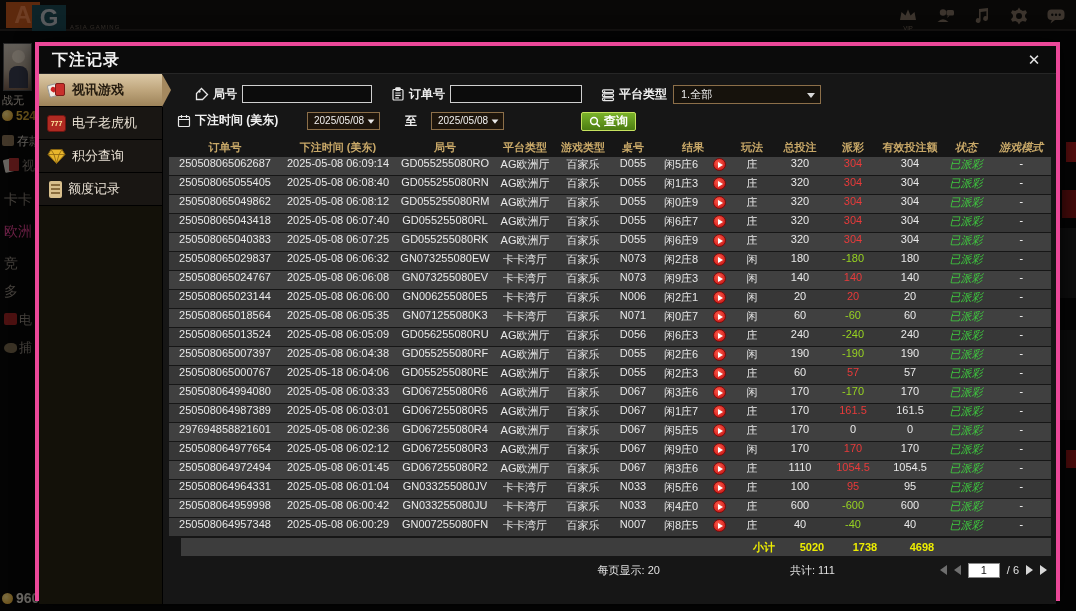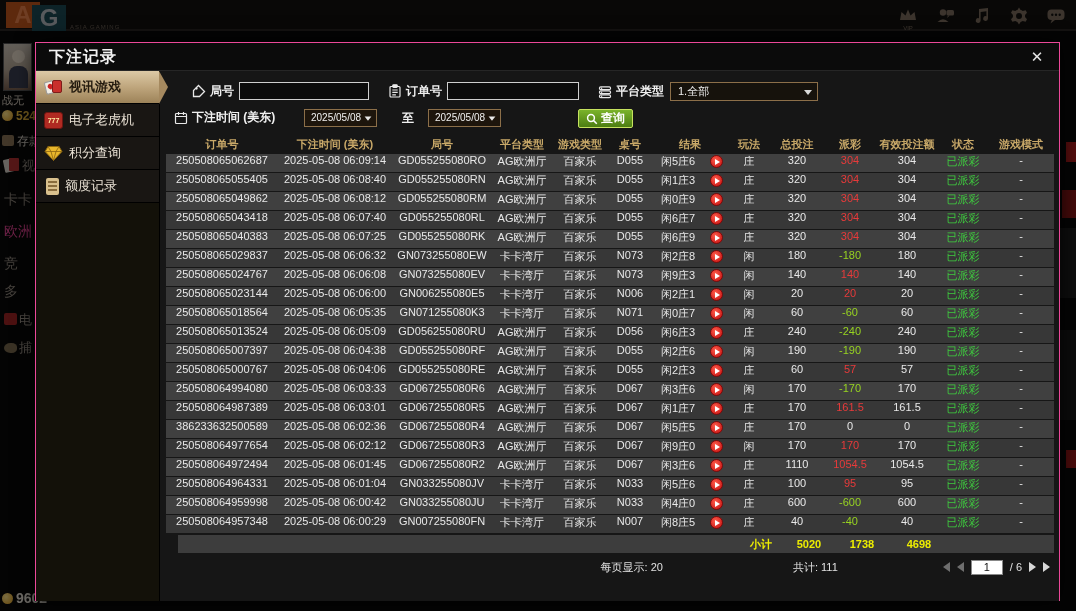--- a/index.html
+++ b/index.html
@@ -35,21 +35,21 @@
   .mini-cards i:last-child { left:5px; top:0; background:#b03030; }
   .slot-mini { display:inline-block; width:13px; height:12px; background:#a02525; border-radius:2px; vertical-align:-1px; margin-right:2px; }
   .fish-mini { display:inline-block; width:13px; height:10px; background:#7a6a4f; border-radius:50% 40% 40% 50%; vertical-align:-1px; margin-right:2px; }
   .bg-bottom { position:absolute; left:2px; top:590px; font-size:14px; color:#e6e0d6; font-weight:bold; white-space:nowrap; }
   .bg-frag { position:absolute; }
 
   
   #dim { position:absolute; inset:0; background:rgba(0,0,0,0.52); }
 
   
-  #dialog { position:absolute; left:35px; top:42px; width:1025px; height:559px; background:#161616; border:1px solid #ec4899; box-shadow:0 0 18px rgba(0,0,0,0.8); }
+  #dialog { position:absolute; left:35px; top:42px; width:1025px; height:559px; background:#161616; border:4px solid #ec4899; box-shadow:0 0 18px rgba(0,0,0,0.8); }
   .dlg-title { position:relative; height:28px; background:#0b0b0b; border-bottom:1px solid #262626; }
   .dlg-title h1 { font-size:16px; font-weight:bold; color:#f2f2f2; line-height:28px; padding-left:13px; letter-spacing:1px; }
   .dlg-close { position:absolute; right:12px; top:4px; width:20px; height:20px; color:#e5e5e5; font-size:15px; line-height:20px; text-align:center; cursor:pointer; }
   .dlg-body { display:flex; height:530px; }
 
   
   .tabcol { width:124px; background:#131109; border-right:1px solid #000; flex:none; }
   .tab { position:relative; height:33px; display:flex; align-items:center; gap:6px; padding-left:8px; background:#191613; border-bottom:1px solid #000; color:#e9e1d4; font-size:13px; cursor:pointer; }
   .tab.active { background:linear-gradient(180deg,#dcc9a6 0%,#c0a77e 45%,#a08softly 100%); background:linear-gradient(180deg,#dcc9a6 0%,#bfa67d 50%,#9d8359 100%); color:#231a0e; font-weight:bold; }
   .tab.active::after { content:""; position:absolute; right:-9px; top:0; border-top:16px solid transparent; border-bottom:17px solid transparent; border-left:9px solid #a5895f; z-index:3; }
@@ -86,21 +86,21 @@
   
   .tbl { flex:1; display:flex; flex-direction:column; font-size:11px; }
   .thead { display:flex; height:20px; align-items:center; color:#c8a868; font-weight:bold; flex:none; }
   .th,.td { text-align:center; white-space:nowrap; overflow:hidden; flex:none; }
   .tr { display:flex; height:18px; align-items:flex-start; color:#e8e8e8; margin-bottom:1px; flex:none; }
   .tr:nth-child(odd) { background:#404040; }
   .tr:nth-child(even) { background:#373737; }
   .c-order{width:112px;} .c-time{width:114px;} .c-round{width:100px;} .c-platform{width:60px;}
   .c-game{width:56px;} .c-table{width:44px;} .c-result{width:52px;} .c-play{width:24px;}
   .c-playtype{width:42px;} .c-bet{width:54px;} .c-payout{width:52px;} .c-valid{width:62px;}
-  .c-status{width:50px;} .c-mode{width:50px; flex:1;}
+  .c-status{width:50px;font-style:italic;} .c-mode{width:50px; flex:1;font-style:italic;}
   .h-result{width:76px;}
   .play-btn { display:inline-block; position:relative; width:13px; height:13px; border-radius:50%; background:radial-gradient(circle at 40% 35%,#ff5a4a,#c00d0d); border:1px solid #7d0a0a; vertical-align:middle; cursor:pointer; }
   .play-btn::after { content:""; position:absolute; left:4.5px; top:3.5px; border-left:5px solid #fff; border-top:3px solid transparent; border-bottom:3px solid transparent; }
   .pay-win { color:#e83a3a; } .pay-loss { color:#97d321; } .pay-zero { color:#e8e8e8; }
   .status-ok { color:#3ecb3e; }
   .sumrow { display:flex; height:18px; align-items:center; background:#3d3d3d; color:#eded00; font-weight:bold; margin-top:1px; flex:none;margin-left:12px; }
   .sumrow.last { border-bottom:1px solid #8a8a8a; }
   .c-spacer { width:562px; flex:none; }
   .c-sumlabel { width:42px; text-align:center; flex:none; }
 
@@ -496,21 +496,21 @@
     <span class="td c-playtype">闲</span>
     <span class="td c-bet">190</span>
     <span class="td c-payout pay-loss">-190</span>
     <span class="td c-valid">190</span>
     <span class="td c-status status-ok">已派彩</span>
     <span class="td c-mode">-</span>
   </div>
 
   <div class="tr">
     <span class="td c-order">250508065000767</span>
-    <span class="td c-time">2025-05-08 06:04:06</span>
+    <span class="td c-time">2025-05-18 06:04:06</span>
     <span class="td c-round">GD055255080RE</span>
     <span class="td c-platform">AG欧洲厅</span>
     <span class="td c-game">百家乐</span>
     <span class="td c-table">D055</span>
     <span class="td c-result">闲2庄3</span>
     <span class="td c-play"><span class="play-btn"></span></span>
     <span class="td c-playtype">庄</span>
     <span class="td c-bet">60</span>
     <span class="td c-payout pay-win">57</span>
     <span class="td c-valid">57</span>
@@ -546,21 +546,21 @@
     <span class="td c-play"><span class="play-btn"></span></span>
     <span class="td c-playtype">庄</span>
     <span class="td c-bet">170</span>
     <span class="td c-payout pay-win">161.5</span>
     <span class="td c-valid">161.5</span>
     <span class="td c-status status-ok">已派彩</span>
     <span class="td c-mode">-</span>
   </div>
 
   <div class="tr">
-    <span class="td c-order">386233632500589</span>
+    <span class="td c-order">297694858821601</span>
     <span class="td c-time">2025-05-08 06:02:36</span>
     <span class="td c-round">GD067255080R4</span>
     <span class="td c-platform">AG欧洲厅</span>
     <span class="td c-game">百家乐</span>
     <span class="td c-table">D067</span>
     <span class="td c-result">闲5庄5</span>
     <span class="td c-play"><span class="play-btn"></span></span>
     <span class="td c-playtype">庄</span>
     <span class="td c-bet">170</span>
     <span class="td c-payout pay-zero">0</span>

